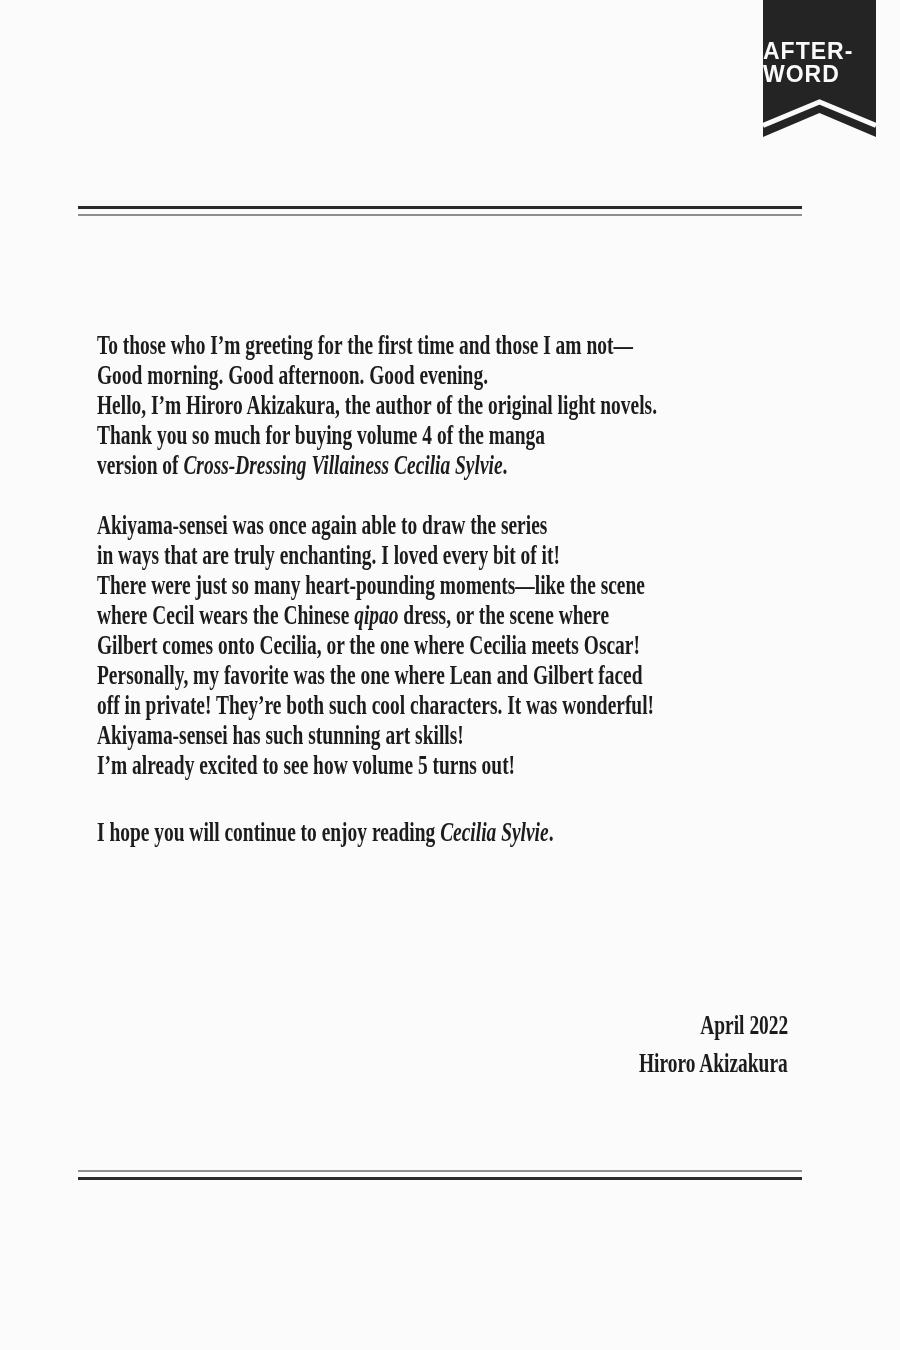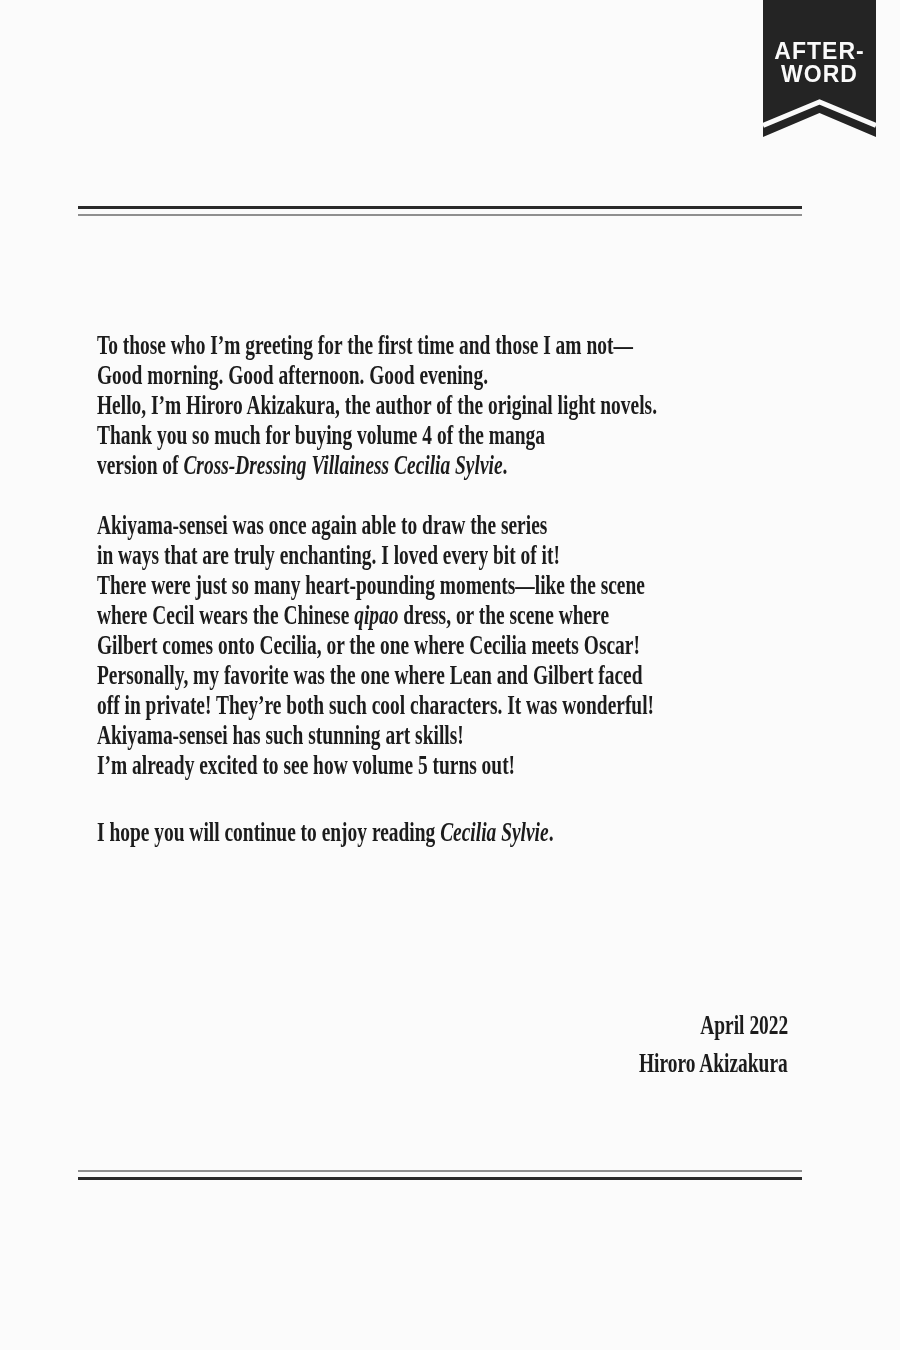--- a/index.html
+++ b/index.html
@@ -17,21 +17,21 @@
     font-family:"Liberation Serif", serif;
     overflow:hidden;
   }
   .page{position:relative;width:900px;height:1350px;background:var(--page-bg);}
 
   
   .ribbon{position:absolute;left:763px;top:0;width:113px;height:138px;}
   .ribbon svg{position:absolute;left:0;top:0;width:113px;height:138px;display:block;}
   .ribbon-label{
     position:absolute;left:0;top:40px;width:113px;
-    text-align:center;color:var(--ribbon-text);
+    text-align:left;color:var(--ribbon-text);
     font-family:"Liberation Sans", sans-serif;
     font-weight:700;font-size:23px;line-height:23px;letter-spacing:1px;
   }
 
   
   .rule{position:absolute;left:78px;width:724px;}
   .rule .thick{height:3px;background:var(--rule-dark);}
   .rule .thin{height:2px;background:var(--rule-light);}
   .rule .gap{height:5px;}
   .rule-top{top:206px;}

